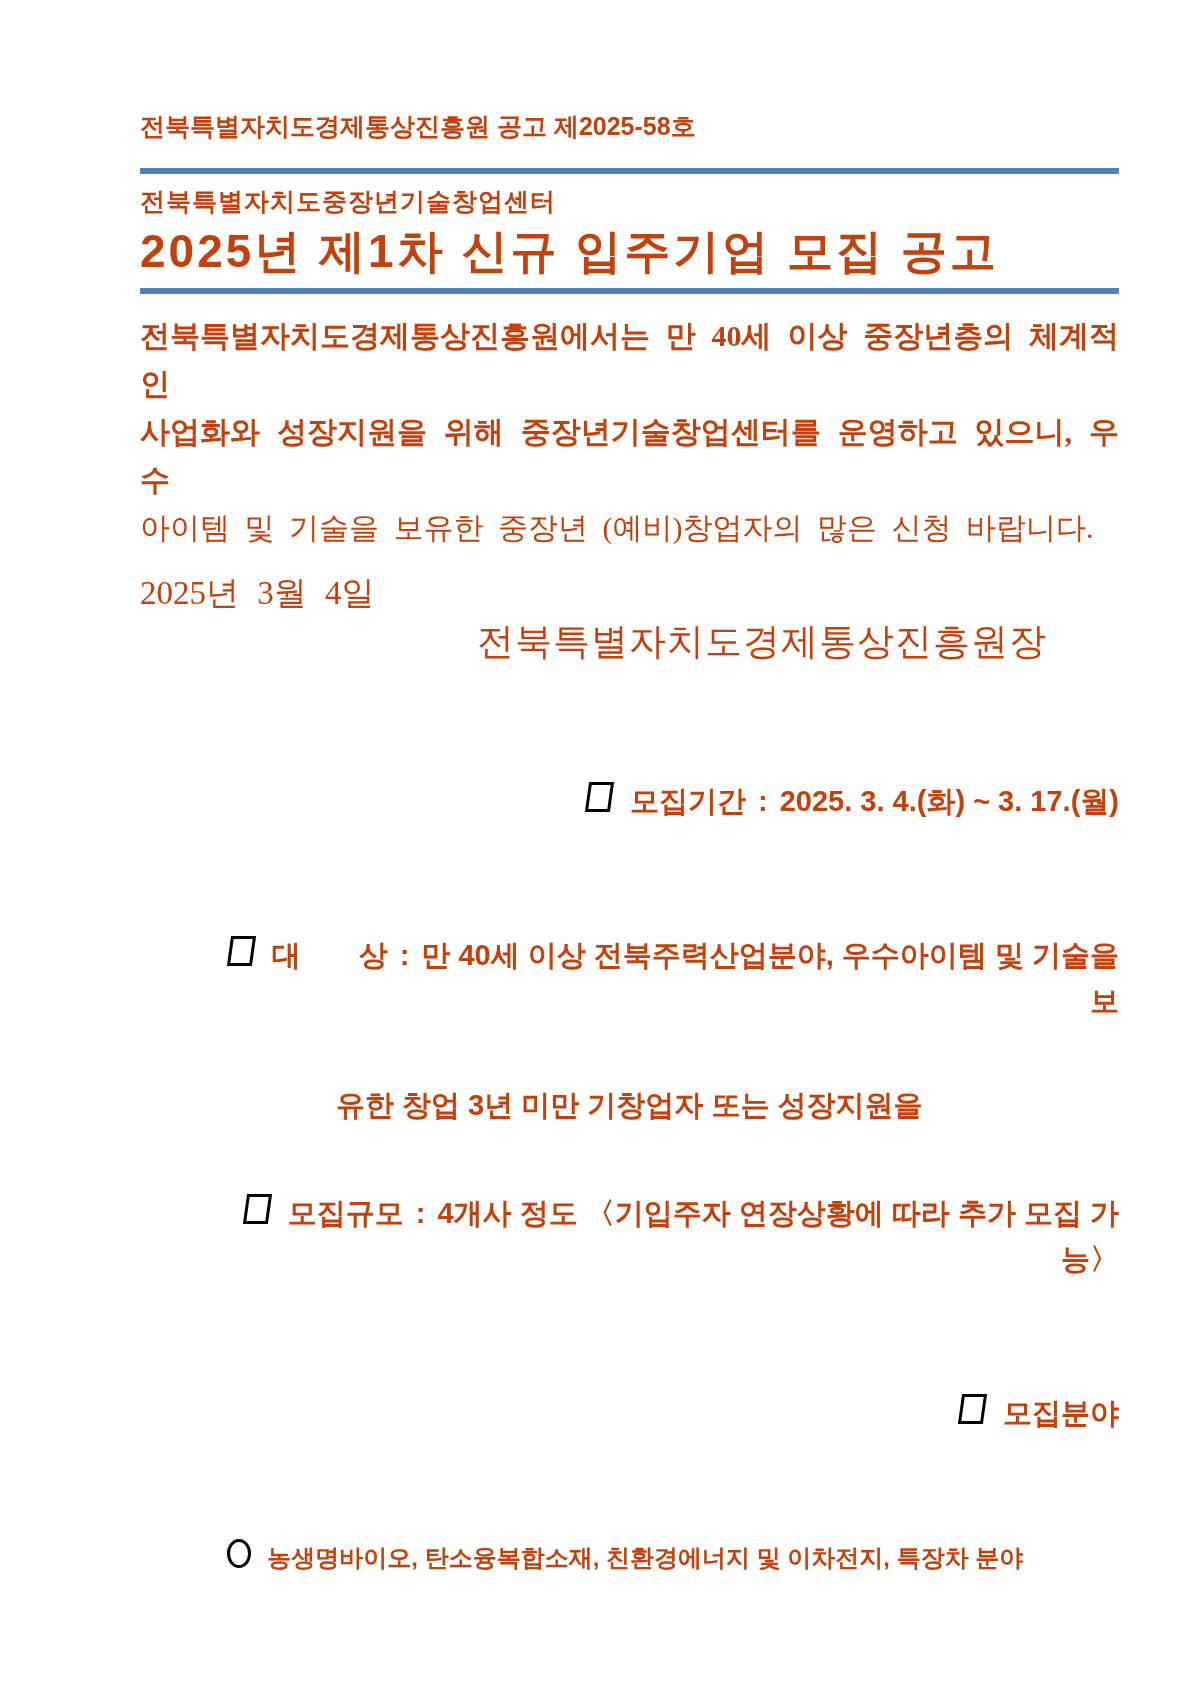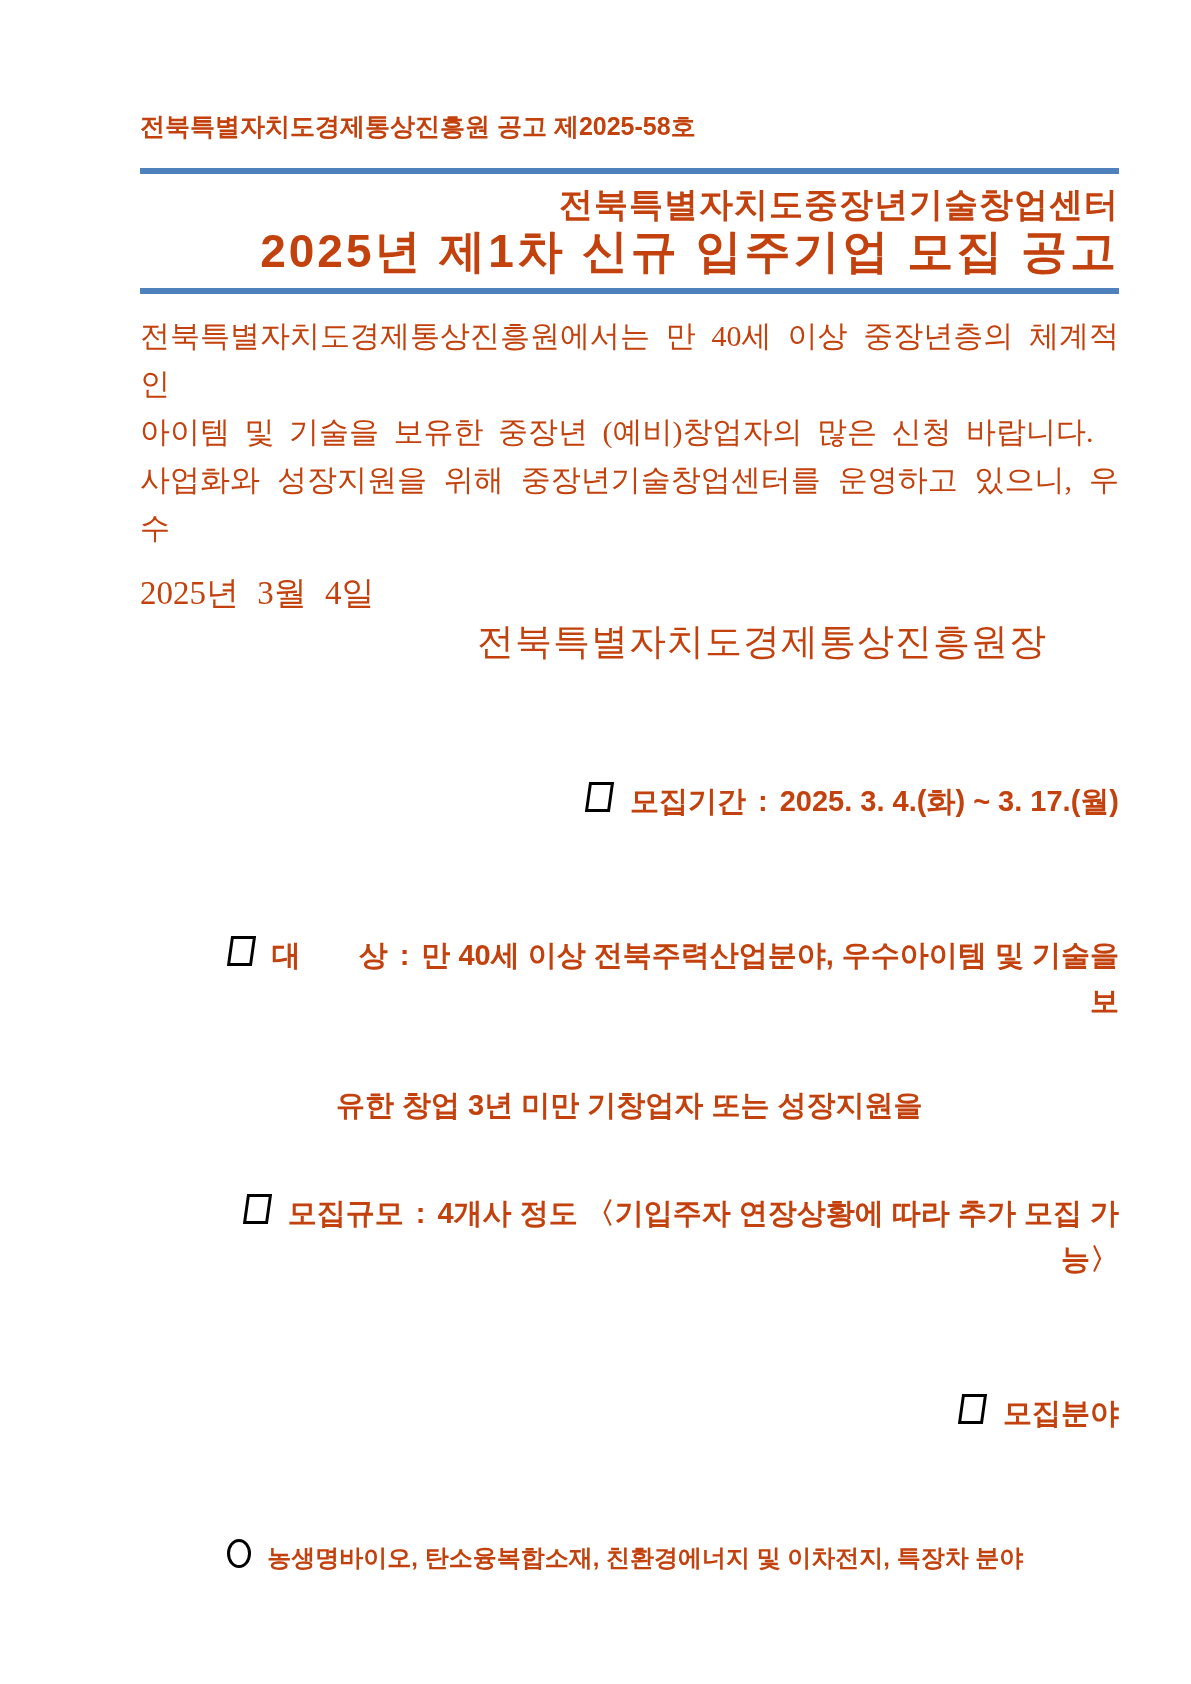--- a/index.html
+++ b/index.html
@@ -17,36 +17,36 @@
   .notice-no{
     padding-top:110px;
     font-family:"Liberation Sans","DejaVu Sans",sans-serif;
     font-weight:bold;font-size:25px;line-height:32px;
     letter-spacing:0px;
   }
   .rule{height:6px;background:#4f81bd;border:0;}
   .rule1{margin-top:26px;}
   .rule2{margin-top:10px;}
   .title-sub{
-    margin-top:12px;text-align:right;
-    font-family:Liberation Sans, sans-serif;
-    font-weight:800;font-size:34px;line-height:36px;letter-spacing:1px;
+    margin-top:12px;text-align:left;
+    font-family:Liberation Mono, monospace;
+    font-weight:800;font-size:25px;line-height:36px;letter-spacing:1px;
   }
   .title-main{
-    margin-top:2px;text-align:right;
+    margin-top:2px;text-align:left;
     font-family:"Liberation Sans","DejaVu Sans",sans-serif;
     font-weight:900;font-size:46px;line-height:54px;letter-spacing:3px;
   }
   .intro{
     margin-top:18px;
     font-family:"Liberation Serif","DejaVu Serif",serif;
     font-size:30px;line-height:48px;
   }
   .intro .ln{word-spacing:7px;}
-  .intro .just{text-align:justify;text-align-last:justify;}
+  .intro .just{text-align:justify;text-align-last:justify;font-weight:bold;}
   .date-line{
     margin-top:20px;text-align:left;padding-right:42px;
     font-family:"Liberation Serif","DejaVu Serif",serif;
     font-size:33px;line-height:42px;word-spacing:10px;
   }
   .signer-line{
     margin-top:4px;text-align:right;padding-right:72px;
     font-family:"Liberation Serif","DejaVu Serif",serif;
     font-size:37px;line-height:48px;letter-spacing:1px;
   }
@@ -92,22 +92,22 @@
 
     <div class="rule rule1"></div>
 
     <div class="title-sub">전북특별자치도중장년기술창업센터</div>
     <div class="title-main">2025년 제1차 신규 입주기업 모집 공고</div>
 
     <div class="rule rule2"></div>
 
     <div class="intro">
       <div class="ln just">전북특별자치도경제통상진흥원에서는 만 40세 이상 중장년층의 체계적인</div>
+      <div class="ln just">사업화와 성장지원을 위해 중장년기술창업센터를 운영하고 있으니, 우수</div>
       <div class="ln">아이템 및 기술을 보유한 중장년 (예비)창업자의 많은 신청 바랍니다.</div>
-      <div class="ln just">사업화와 성장지원을 위해 중장년기술창업센터를 운영하고 있으니, 우수</div>
     </div>
 
     <div class="date-line">2025년 3월 4일</div>
     <div class="signer-line">전북특별자치도경제통상진흥원장</div>
 
     <div class="list">
 
       <div class="row">
         <span class="sq"></span><span>모집기간</span><span class="colon">:</span><span>2025. 3. 4.(화) ~ 3. 17.(월)</span>
       </div>

